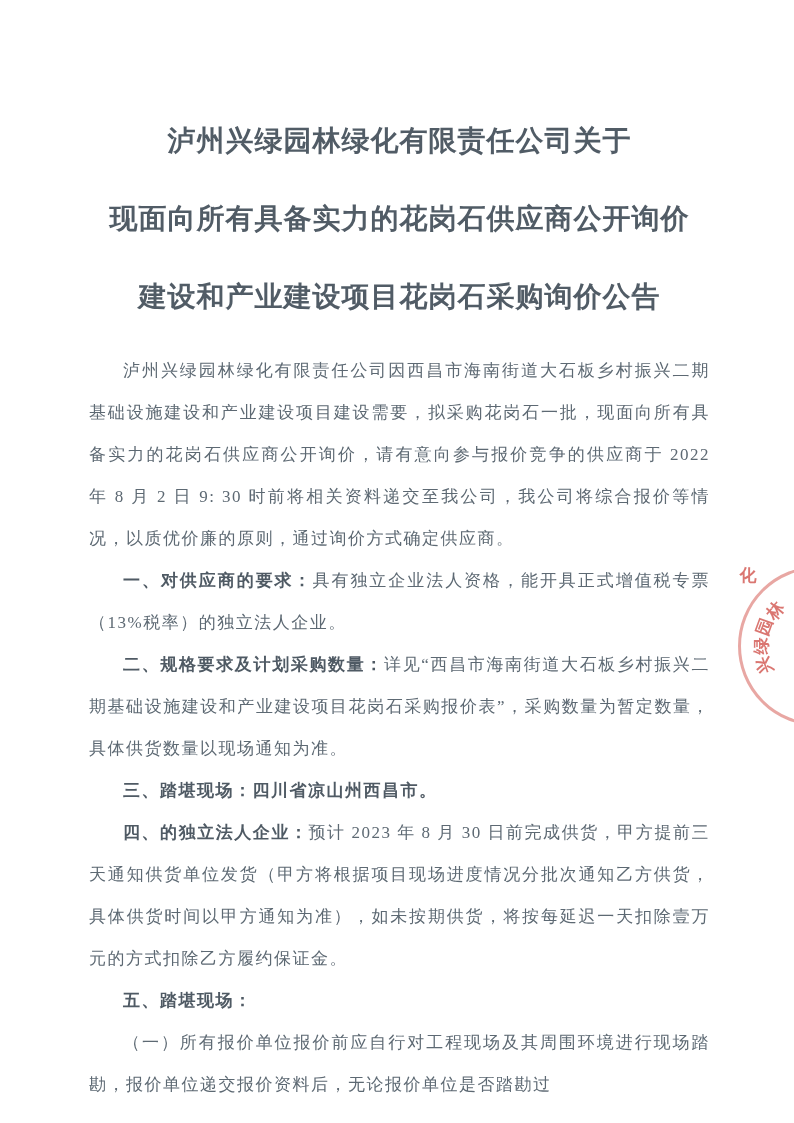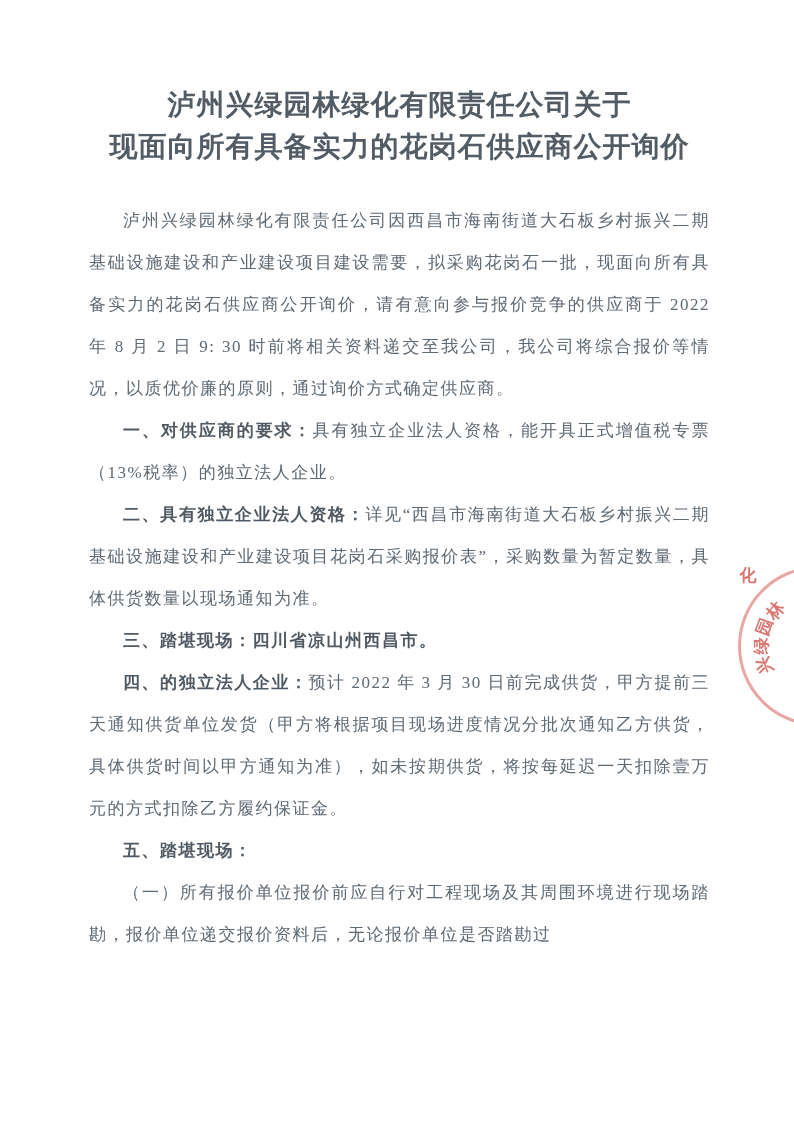--- a/index.html
+++ b/index.html
@@ -25,21 +25,21 @@
   .doc-title {
     text-align: center;
     font-family: "Liberation Serif", "DejaVu Serif", serif;
     font-weight: bold;
     font-size: 28px;
     line-height: 42px;
     letter-spacing: 1px;
     color: #515c66;
     margin: 0 0 32px 0;
   }
-  .doc-title div { white-space: nowrap; }
+  .doc-title div { white-space: nowrap; margin-top: 36px; }
   .para {
     margin: 0;
     font-size: 17px;
     line-height: 42px;
     letter-spacing: 1.5px;
     color: #5d6973;
     text-align: justify;
     text-justify: inter-ideograph;
     text-indent: 2em;
   }
@@ -85,31 +85,32 @@
 </style>
 </head>
 <body>
 
 <div class="page">
   <div class="content">
 
     <h1 class="doc-title">
       <div>泸州兴绿园林绿化有限责任公司关于</div>
       <div>现面向所有具备实力的花岗石供应商公开询价</div>
+      <div>建设和产业建设项目花岗石采购询价公告</div>
     </h1>
 
     <p class="para"><span>泸州兴绿园林绿化有限责任公司因西昌市海南街道大石板乡村振兴二期基础设施建设和产业建设项目建设需要，拟采购花岗石一批，现面向所有具备实力的花岗石供应商公开询价，请有意向参与报价竞争的供应商于 2022 年 8 月 2 日 9: 30 时前将相关资料递交至我公司，我公司将综合报价等情况，以质优价廉的原则，通过询价方式确定供应商。</span></p>
 
     <p class="para"><span class="lead">一、对供应商的要求：</span><span>具有独立企业法人资格，能开具正式增值税专票（13%税率）的独立法人企业。</span></p>
 
-    <p class="para"><span class="lead">二、具有独立企业法人资格：</span><span>详见“西昌市海南街道大石板乡村振兴二期基础设施建设和产业建设项目花岗石采购报价表”，采购数量为暂定数量，具体供货数量以现场通知为准。</span></p>
+    <p class="para"><span class="lead">二、规格要求及计划采购数量：</span><span>详见“西昌市海南街道大石板乡村振兴二期基础设施建设和产业建设项目花岗石采购报价表”，采购数量为暂定数量，具体供货数量以现场通知为准。</span></p>
 
     <p class="para"><span class="lead">三、踏堪现场：四川省凉山州西昌市。</span><span></span></p>
 
-    <p class="para"><span class="lead">四、的独立法人企业：</span><span>预计 2022 年 3 月 30 日前完成供货，甲方提前三天通知供货单位发货（甲方将根据项目现场进度情况分批次通知乙方供货，具体供货时间以甲方通知为准），如未按期供货，将按每延迟一天扣除壹万元的方式扣除乙方履约保证金。</span></p>
+    <p class="para"><span class="lead">四、的独立法人企业：</span><span>预计 2023 年 8 月 30 日前完成供货，甲方提前三天通知供货单位发货（甲方将根据项目现场进度情况分批次通知乙方供货，具体供货时间以甲方通知为准），如未按期供货，将按每延迟一天扣除壹万元的方式扣除乙方履约保证金。</span></p>
 
     <p class="para"><span class="lead">五、踏堪现场：</span><span></span></p>
 
     <p class="para"><span>（一）所有报价单位报价前应自行对工程现场及其周围环境进行现场踏勘，报价单位递交报价资料后，无论报价单位是否踏勘过</span></p>
 
   </div>
 
   <div class="seal">
     <div class="seal-ring"></div>
     <span class="seal-char">化</span>

